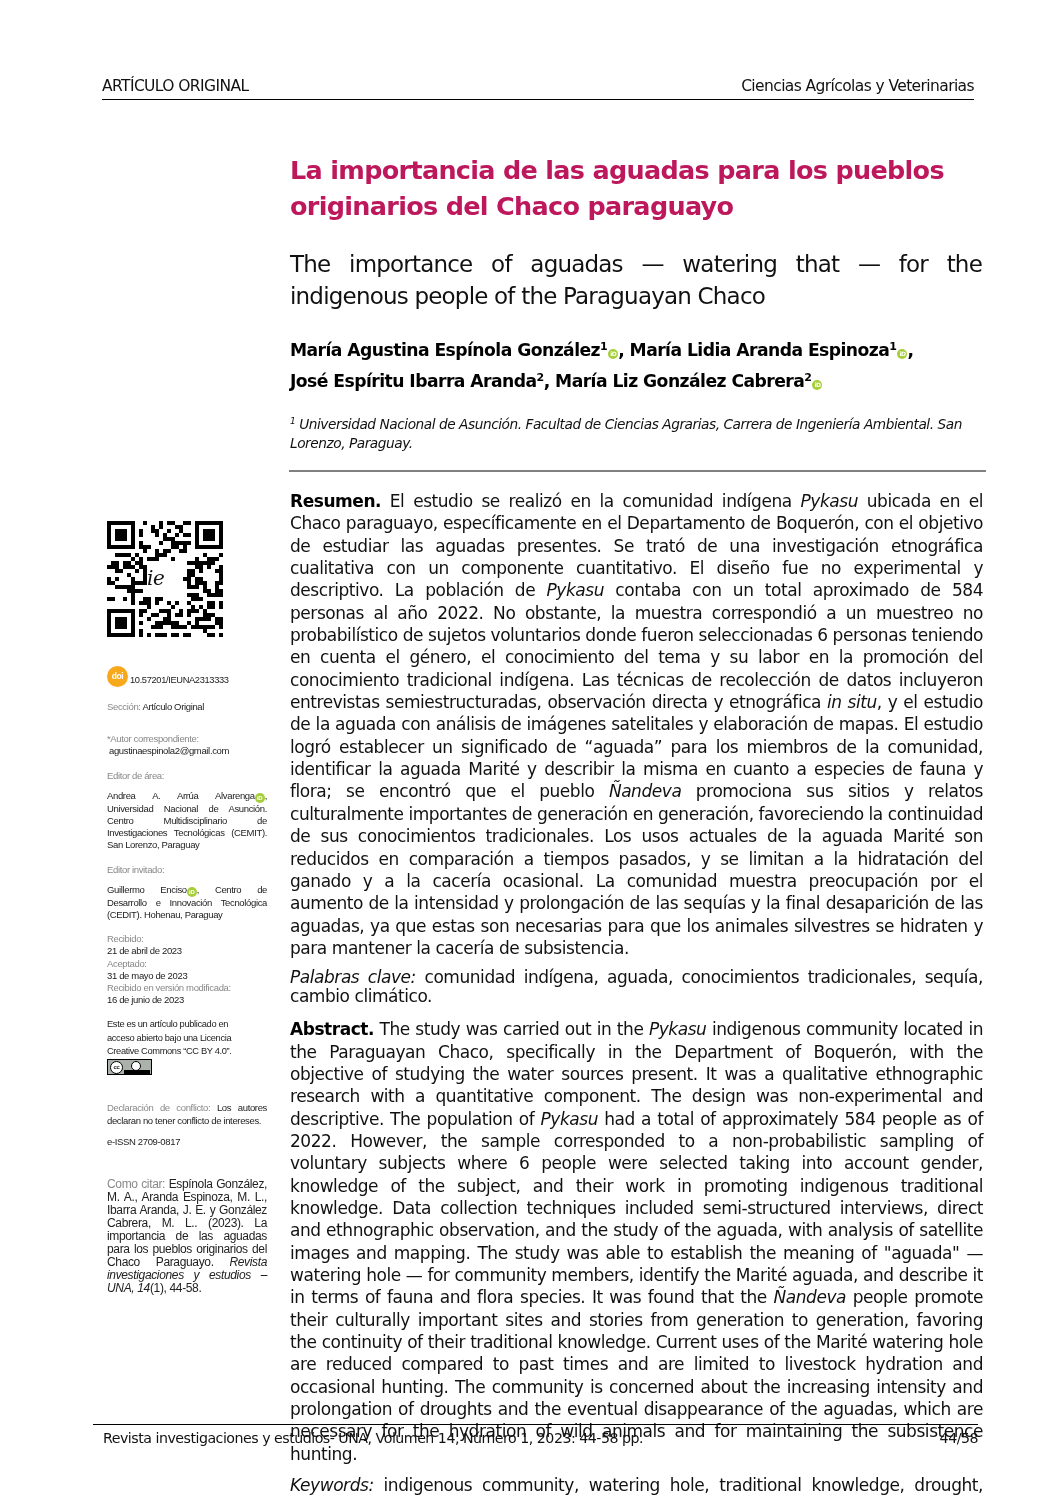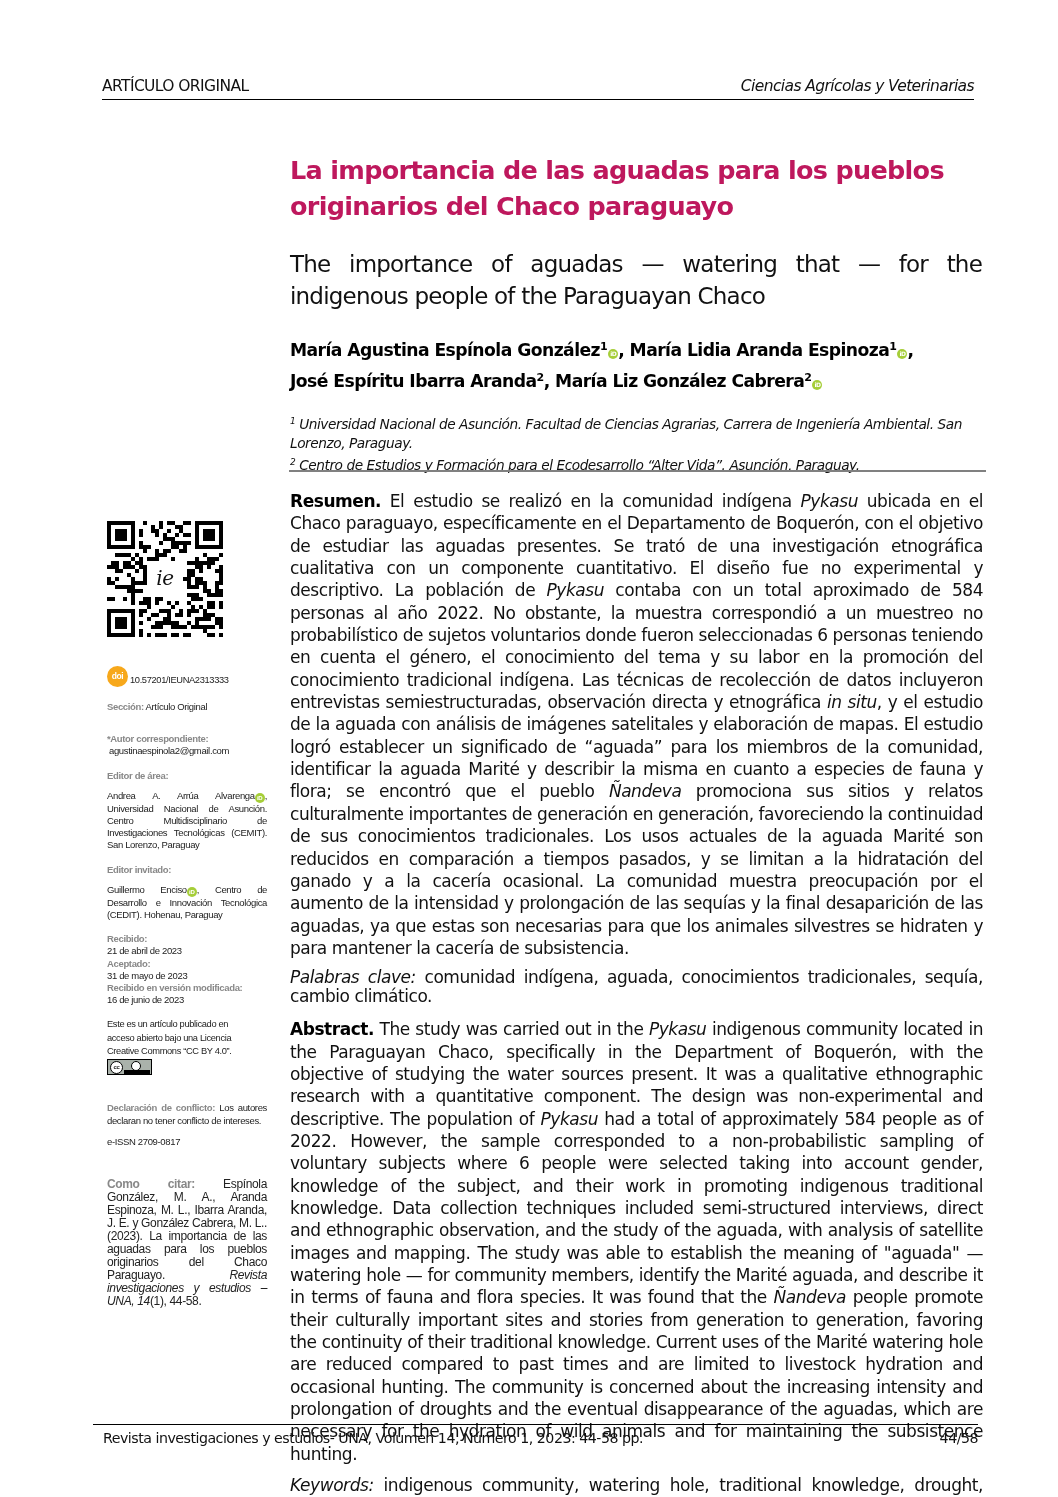--- a/index.html
+++ b/index.html
@@ -1,40 +1,40 @@
 <!DOCTYPE html>
 <html><head>
 <meta charset="utf-8">
 <style>
   html, body { margin: 0; padding: 0; background: #ffffff; }
   body { width: 1058px; height: 1497px; position: relative; font-family: "DejaVu Sans", sans-serif; color: #111; overflow: hidden; }
 
   .running-header { position: absolute; left: 102px; top: 77px; width: 872px; height: 22px; border-bottom: 1px solid #000; }
   .rh-left { position: absolute; left: 0; top: 0; font-family: "DejaVu Sans", sans-serif; font-size: 15.5px; letter-spacing: -0.6px; color: #111; }
-  .rh-right { position: absolute; right: 0; top: 0; font-family: "DejaVu Sans", sans-serif; font-size: 15.5px; font-style: italic; letter-spacing: -0.6px; color: #111; }
+  .rh-right { position: absolute; right: 0; top: 0; font-family: "DejaVu Sans", sans-serif; font-size: 15.5px; letter-spacing: -0.6px; color: #111; }
 
   .title { position: absolute; left: 290px; top: 152px; width: 692px; font-size: 25.5px; font-weight: bold; line-height: 36px; letter-spacing: -0.7px; color: #be185d; }
   .subtitle { position: absolute; left: 290px; top: 248px; width: 692px; font-size: 23px; line-height: 32px; letter-spacing: -0.8px; text-align: justify; text-align-last: left; color: #111; }
 
   .authors { position: absolute; left: 290px; top: 333px; width: 700px; font-size: 17.2px; font-weight: bold; line-height: 27px; letter-spacing: -0.55px; color: #000; }
   .authors sup { font-size: 11px; vertical-align: 6px; }
   .orcid { display: inline-block; width: 10px; height: 10px; border-radius: 50%; background: #a6ce39; color: #fff; font-size: 6px; line-height: 10px; text-align: center; font-weight: bold; vertical-align: 0px; margin-left: 1px; }
 
   .affil { position: absolute; left: 290px; top: 412px; width: 695px; font-size: 13.7px; font-style: italic; line-height: 19px; letter-spacing: -0.45px; color: #111; }
   .affil sup { font-size: 9px; vertical-align: 5px; }
   .affil-rule { position: absolute; left: 289px; top: 470px; width: 697px; height: 2px; background: #808080; }
 
   .sidebar { position: absolute; left: 107px; top: 520px; width: 160px; font-family: "Liberation Sans", sans-serif; font-size: 9.5px; line-height: 12.2px; color: #222; letter-spacing: -0.35px; }
   .qr { width: 116px; height: 118px; margin-left: 0; position: relative; }
   .qr svg { display: block; }
-  .qr-logo { position: absolute; left: 40px; top: 42px; width: 36px; height: 34px; border-radius: 50%; background: #fff; font-family: "DejaVu Serif", serif; font-style: italic; font-size: 20px; text-align: center; line-height: 32px; color: #111; }
+  .qr-logo { position: absolute; left: 40px; top: 42px; width: 36px; height: 34px; border-radius: 50%; background: #fff; font-family: "DejaVu Serif", serif; font-style: italic; font-size: 20px; line-height: 32px; color: #111; }
   .doi-row { margin-top: 25px; display: flex; align-items: flex-end; height: 24px; }
   .doi-icon { width: 21px; height: 21px; border-radius: 50%; background: #f7a81b; color: #fff; font-weight: bold; font-size: 8.5px; line-height: 21px; text-align: center; font-family: "Liberation Sans", sans-serif; margin-right: 2px; }
   .doi-text { font-size: 9.3px; color: #222; margin-bottom: 1px; }
-  .sb-label { color: #888; font-weight: bold; }
+  .sb-label { color: #888; }
   .sb-block { margin-top: 8px; }
   .sb-justify { text-align: justify; }
   .orcid-sm { display: inline-block; width: 10px; height: 10px; border-radius: 50%; background: #a6ce39; color: #fff; font-size: 6px; line-height: 10px; text-align: center; vertical-align: -1px; font-weight: bold; }
   .cc-badge { display: inline-block; width: 43px; height: 14px; background: #aab2ab; border: 1px solid #000; vertical-align: 1px; position: relative; }
   .cc-badge .cc1 { position: absolute; left: 2px; top: 1px; width: 11px; height: 11px; border-radius: 50%; background: #fff; border: 1px solid #000; font-size: 6px; line-height: 11px; text-align: center; font-weight: bold; }
   .cc-badge .cc2 { position: absolute; left: 23px; top: 1px; width: 8px; height: 8px; border-radius: 50%; background: #fff; border: 1px solid #000; }
   .cc-badge .cc3 { position: absolute; left: 16px; top: 10px; width: 26px; height: 4px; background: #000; }
 
   .main-col { position: absolute; left: 290px; top: 490px; width: 693px; font-size: 17px; line-height: 22.35px; letter-spacing: -0.45px; color: #111; text-align: justify; }
   .main-col p { margin: 0; }
@@ -57,21 +57,20 @@
 <div class="title">La importancia de las aguadas para los pueblos originarios del Chaco paraguayo</div>
 <div class="subtitle">The importance of aguadas — watering that — for the indigenous people of the Paraguayan Chaco</div>
 
 <div class="authors">
   <span>María Agustina Espínola González</span><sup>1</sup><span class="orcid">iD</span><span>, </span><span>María Lidia Aranda Espinoza</span><sup>1</sup><span class="orcid">iD</span><span>,</span><br>
   <span>José Espíritu Ibarra Aranda</span><sup>2</sup><span>, </span><span>María Liz González Cabrera</span><sup>2</sup><span class="orcid">iD</span>
 </div>
 
 <div class="affil">
   <div><sup>1</sup> <span>Universidad Nacional de Asunción. Facultad de Ciencias Agrarias, Carrera de Ingeniería Ambiental. San Lorenzo, Paraguay.</span></div>
-  <div><sup>2</sup> <span>Centro de Estudios y Formación para el Ecodesarrollo “Alter Vida”. Asunción, Paraguay.</span></div>
 </div>
 <div class="affil-rule"></div>
 
 <div class="sidebar">
   <div class="qr">
     <svg id="qr-svg" width="116" height="118" viewBox="0 0 29 29">
         <path d="M9 0h1v1h-1zM13 0h1v1h-1zM15 0h1v1h-1zM16 0h1v1h-1zM19 0h1v1h-1zM20 0h1v1h-1zM11 1h1v1h-1zM13 1h1v1h-1zM17 1h1v1h-1zM18 1h1v1h-1zM8 2h1v1h-1zM11 2h1v1h-1zM12 2h1v1h-1zM15 2h1v1h-1zM18 2h1v1h-1zM8 3h1v1h-1zM12 3h1v1h-1zM14 3h1v1h-1zM17 3h1v1h-1zM19 3h1v1h-1zM20 3h1v1h-1zM14 4h1v1h-1zM15 4h1v1h-1zM16 4h1v1h-1zM8 5h1v1h-1zM13 5h1v1h-1zM16 5h1v1h-1zM17 5h1v1h-1zM18 5h1v1h-1zM19 5h1v1h-1zM20 5h1v1h-1zM8 6h1v1h-1zM9 6h1v1h-1zM10 6h1v1h-1zM16 6h1v1h-1zM17 6h1v1h-1zM19 6h1v1h-1zM9 7h1v1h-1zM12 7h1v1h-1zM14 7h1v1h-1zM15 7h1v1h-1zM18 7h1v1h-1zM19 7h1v1h-1zM2 8h1v1h-1zM3 8h1v1h-1zM4 8h1v1h-1zM5 8h1v1h-1zM7 8h1v1h-1zM12 8h1v1h-1zM13 8h1v1h-1zM14 8h1v1h-1zM24 8h1v1h-1zM28 8h1v1h-1zM6 9h1v1h-1zM8 9h1v1h-1zM10 9h1v1h-1zM11 9h1v1h-1zM12 9h1v1h-1zM16 9h1v1h-1zM22 9h1v1h-1zM25 9h1v1h-1zM26 9h1v1h-1zM27 9h1v1h-1zM1 10h1v1h-1zM2 10h1v1h-1zM4 10h1v1h-1zM5 10h1v1h-1zM7 10h1v1h-1zM8 10h1v1h-1zM20 10h1v1h-1zM21 10h1v1h-1zM22 10h1v1h-1zM23 10h1v1h-1zM24 10h1v1h-1zM25 10h1v1h-1zM26 10h1v1h-1zM0 11h1v1h-1zM1 11h1v1h-1zM2 11h1v1h-1zM4 11h1v1h-1zM5 11h1v1h-1zM6 11h1v1h-1zM8 11h1v1h-1zM9 11h1v1h-1zM22 11h1v1h-1zM23 11h1v1h-1zM25 11h1v1h-1zM28 11h1v1h-1zM2 12h1v1h-1zM3 12h1v1h-1zM7 12h1v1h-1zM9 12h1v1h-1zM20 12h1v1h-1zM21 12h1v1h-1zM23 12h1v1h-1zM27 12h1v1h-1zM28 12h1v1h-1zM5 13h1v1h-1zM9 13h1v1h-1zM20 13h1v1h-1zM21 13h1v1h-1zM28 13h1v1h-1zM0 14h1v1h-1zM2 14h1v1h-1zM6 14h1v1h-1zM9 14h1v1h-1zM19 14h1v1h-1zM20 14h1v1h-1zM22 14h1v1h-1zM23 14h1v1h-1zM28 14h1v1h-1zM0 15h1v1h-1zM1 15h1v1h-1zM6 15h1v1h-1zM7 15h1v1h-1zM8 15h1v1h-1zM9 15h1v1h-1zM20 15h1v1h-1zM22 15h1v1h-1zM23 15h1v1h-1zM24 15h1v1h-1zM27 15h1v1h-1zM28 15h1v1h-1zM2 16h1v1h-1zM3 16h1v1h-1zM4 16h1v1h-1zM5 16h1v1h-1zM6 16h1v1h-1zM20 16h1v1h-1zM21 16h1v1h-1zM22 16h1v1h-1zM24 16h1v1h-1zM27 16h1v1h-1zM5 17h1v1h-1zM6 17h1v1h-1zM7 17h1v1h-1zM8 17h1v1h-1zM24 17h1v1h-1zM25 17h1v1h-1zM27 17h1v1h-1zM28 17h1v1h-1zM6 18h1v1h-1zM20 18h1v1h-1zM21 18h1v1h-1zM22 18h1v1h-1zM25 18h1v1h-1zM26 18h1v1h-1zM27 18h1v1h-1zM28 18h1v1h-1zM0 19h1v1h-1zM1 19h1v1h-1zM4 19h1v1h-1zM6 19h1v1h-1zM9 19h1v1h-1zM10 19h1v1h-1zM12 19h1v1h-1zM13 19h1v1h-1zM21 19h1v1h-1zM22 19h1v1h-1zM23 19h1v1h-1zM6 20h1v1h-1zM8 20h1v1h-1zM9 20h1v1h-1zM10 20h1v1h-1zM12 20h1v1h-1zM15 20h1v1h-1zM17 20h1v1h-1zM20 20h1v1h-1zM25 20h1v1h-1zM26 20h1v1h-1zM28 20h1v1h-1zM10 21h1v1h-1zM16 21h1v1h-1zM21 21h1v1h-1zM23 21h1v1h-1zM25 21h1v1h-1zM26 21h1v1h-1zM28 21h1v1h-1zM8 22h1v1h-1zM9 22h1v1h-1zM13 22h1v1h-1zM14 22h1v1h-1zM15 22h1v1h-1zM18 22h1v1h-1zM20 22h1v1h-1zM21 22h1v1h-1zM22 22h1v1h-1zM24 22h1v1h-1zM8 23h1v1h-1zM11 23h1v1h-1zM12 23h1v1h-1zM15 23h1v1h-1zM17 23h1v1h-1zM18 23h1v1h-1zM20 23h1v1h-1zM24 23h1v1h-1zM25 23h1v1h-1zM26 23h1v1h-1zM10 24h1v1h-1zM14 24h1v1h-1zM15 24h1v1h-1zM22 24h1v1h-1zM23 24h1v1h-1zM24 24h1v1h-1zM25 24h1v1h-1zM27 24h1v1h-1zM28 24h1v1h-1zM8 25h1v1h-1zM12 25h1v1h-1zM13 25h1v1h-1zM14 25h1v1h-1zM15 25h1v1h-1zM16 25h1v1h-1zM17 25h1v1h-1zM20 25h1v1h-1zM22 25h1v1h-1zM27 25h1v1h-1zM28 25h1v1h-1zM11 26h1v1h-1zM12 26h1v1h-1zM13 26h1v1h-1zM16 26h1v1h-1zM17 26h1v1h-1zM18 26h1v1h-1zM19 26h1v1h-1zM21 26h1v1h-1zM22 26h1v1h-1zM23 26h1v1h-1zM24 26h1v1h-1zM25 26h1v1h-1zM26 26h1v1h-1zM28 26h1v1h-1zM8 27h1v1h-1zM24 27h1v1h-1zM8 28h1v1h-1zM10 28h1v1h-1zM12 28h1v1h-1zM13 28h1v1h-1zM14 28h1v1h-1zM16 28h1v1h-1zM17 28h1v1h-1zM19 28h1v1h-1zM20 28h1v1h-1zM25 28h1v1h-1zM26 28h1v1h-1zM28 28h1v1h-1z" fill="#000"></path>
         <path d="M0 0h7v7h-7z M1 1v5h5v-5z M2 2h3v3h-3z" fill="#000" fill-rule="evenodd"></path>
         <path d="M22 0h7v7h-7z M23 1v5h5v-5z M24 2h3v3h-3z" fill="#000" fill-rule="evenodd"></path>
         <path d="M0 22h7v7h-7z M1 23v5h5v-5z M2 24h3v3h-3z" fill="#000" fill-rule="evenodd"></path>

